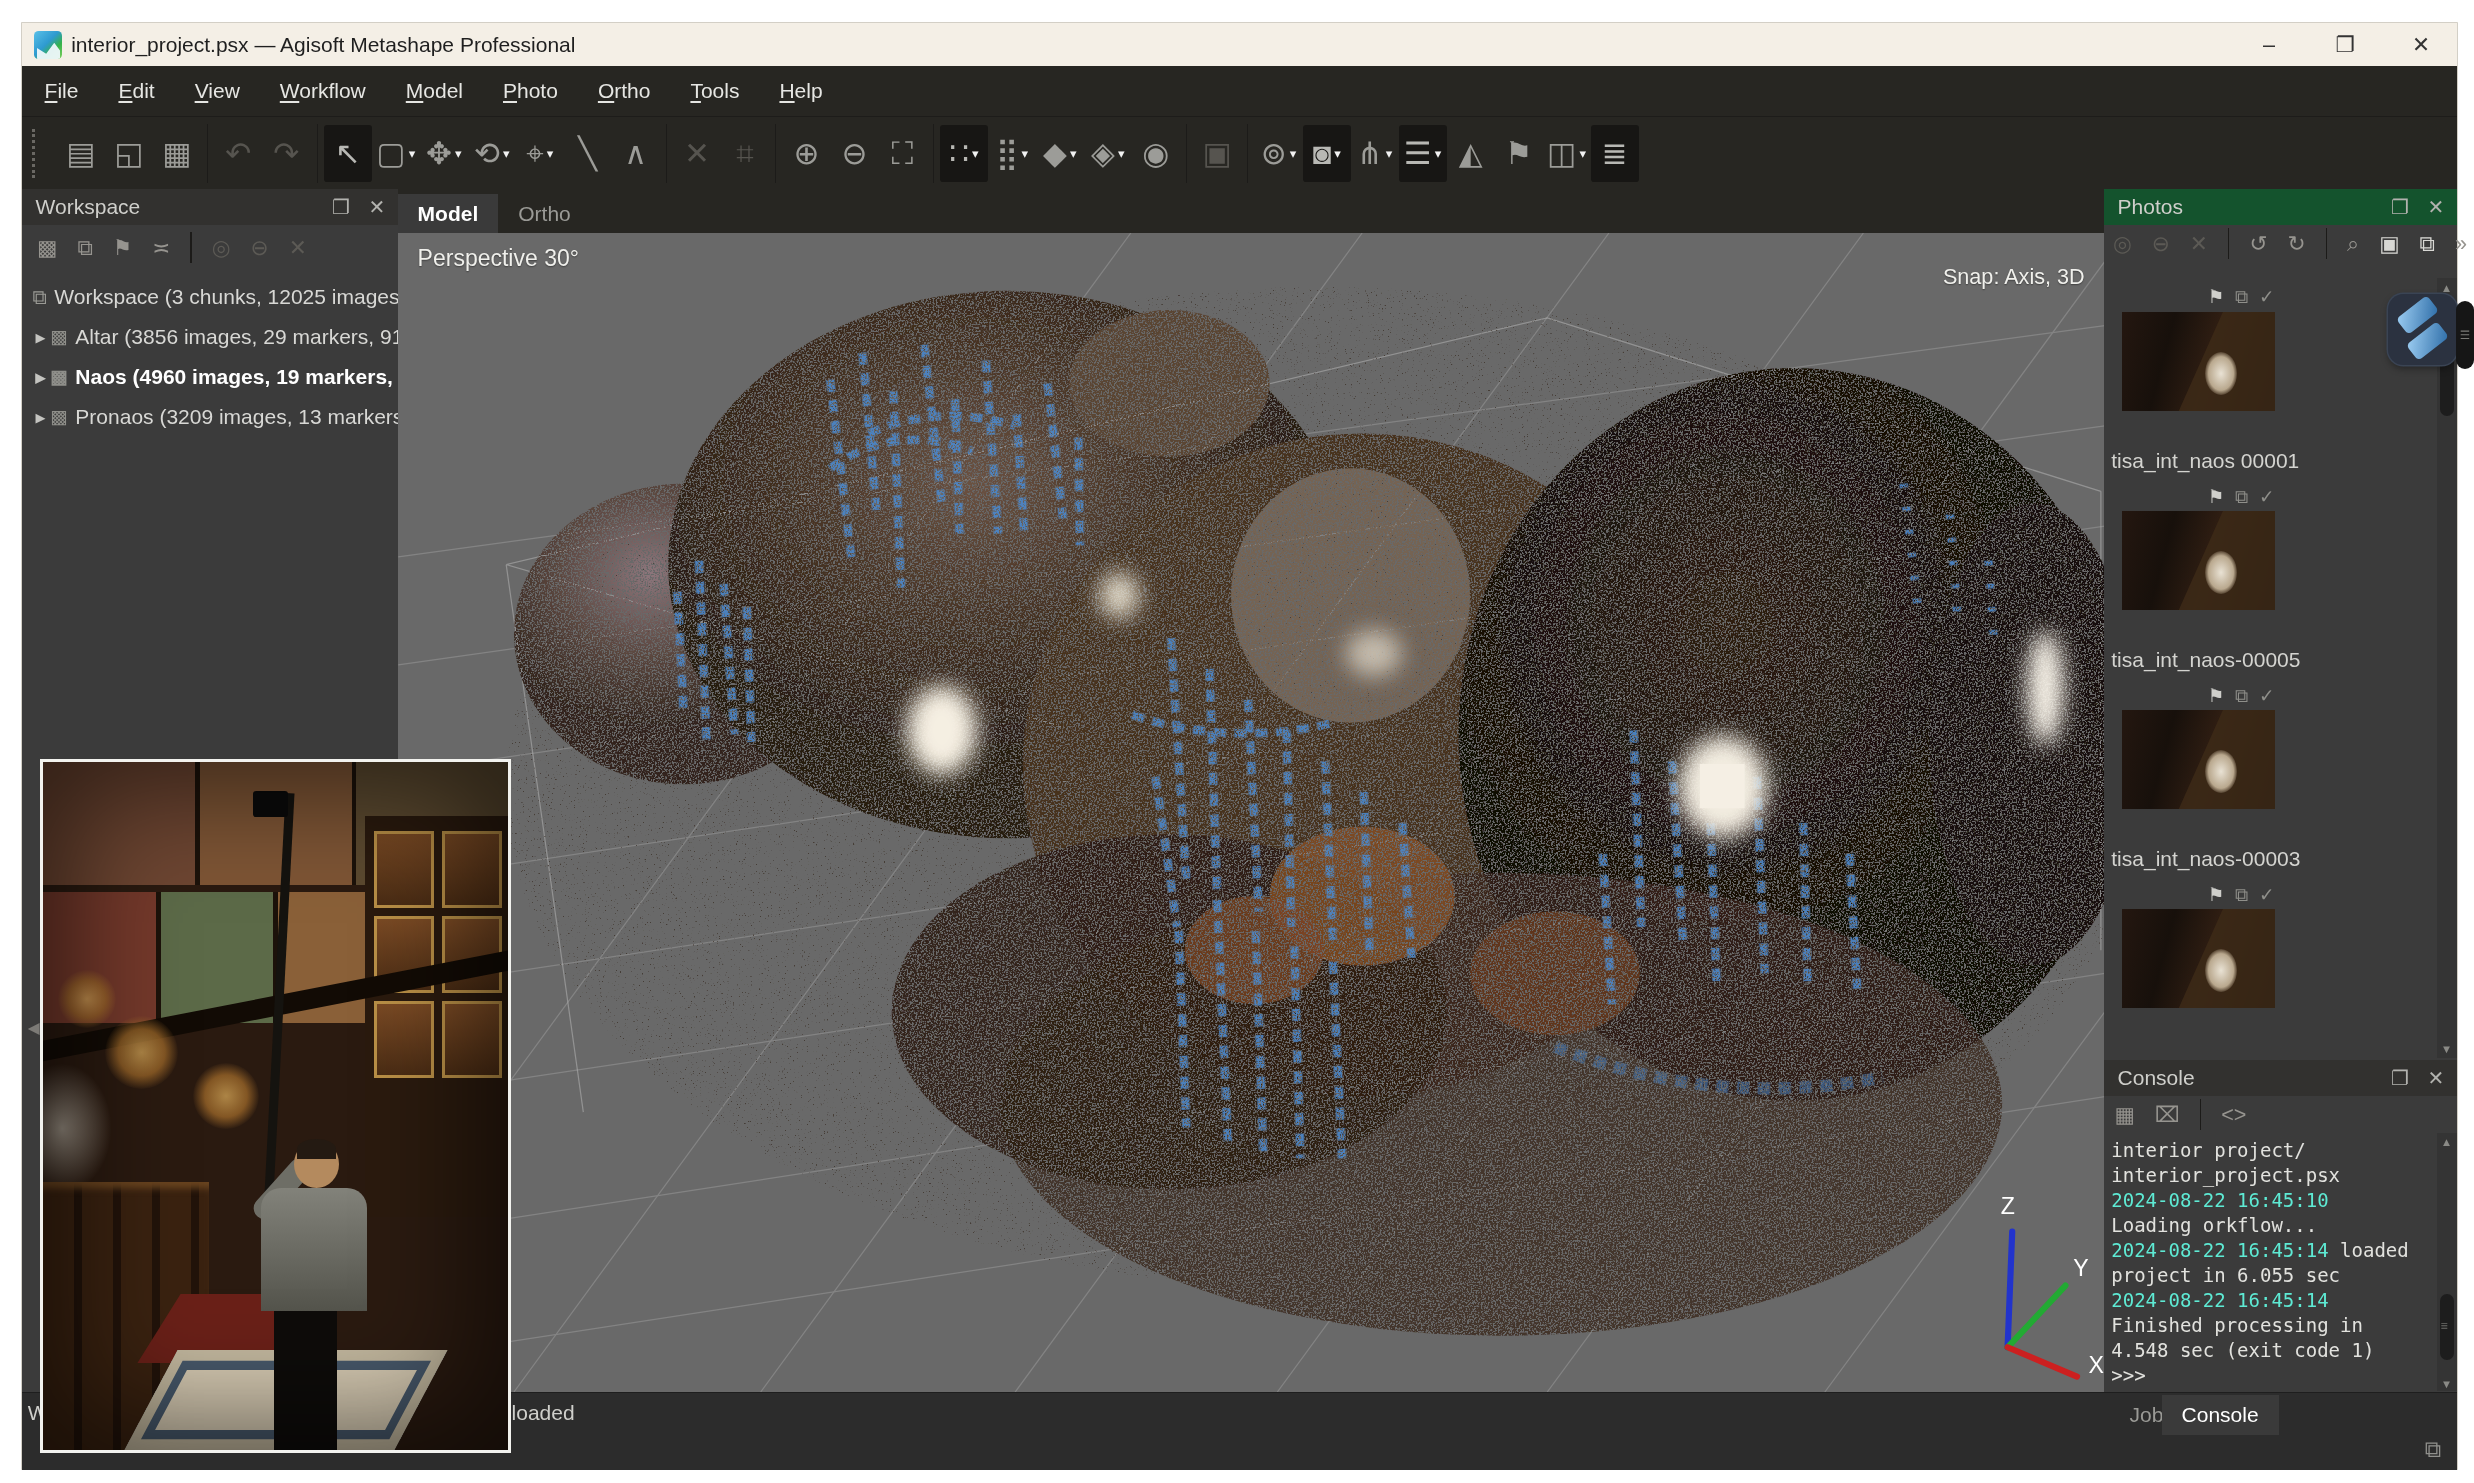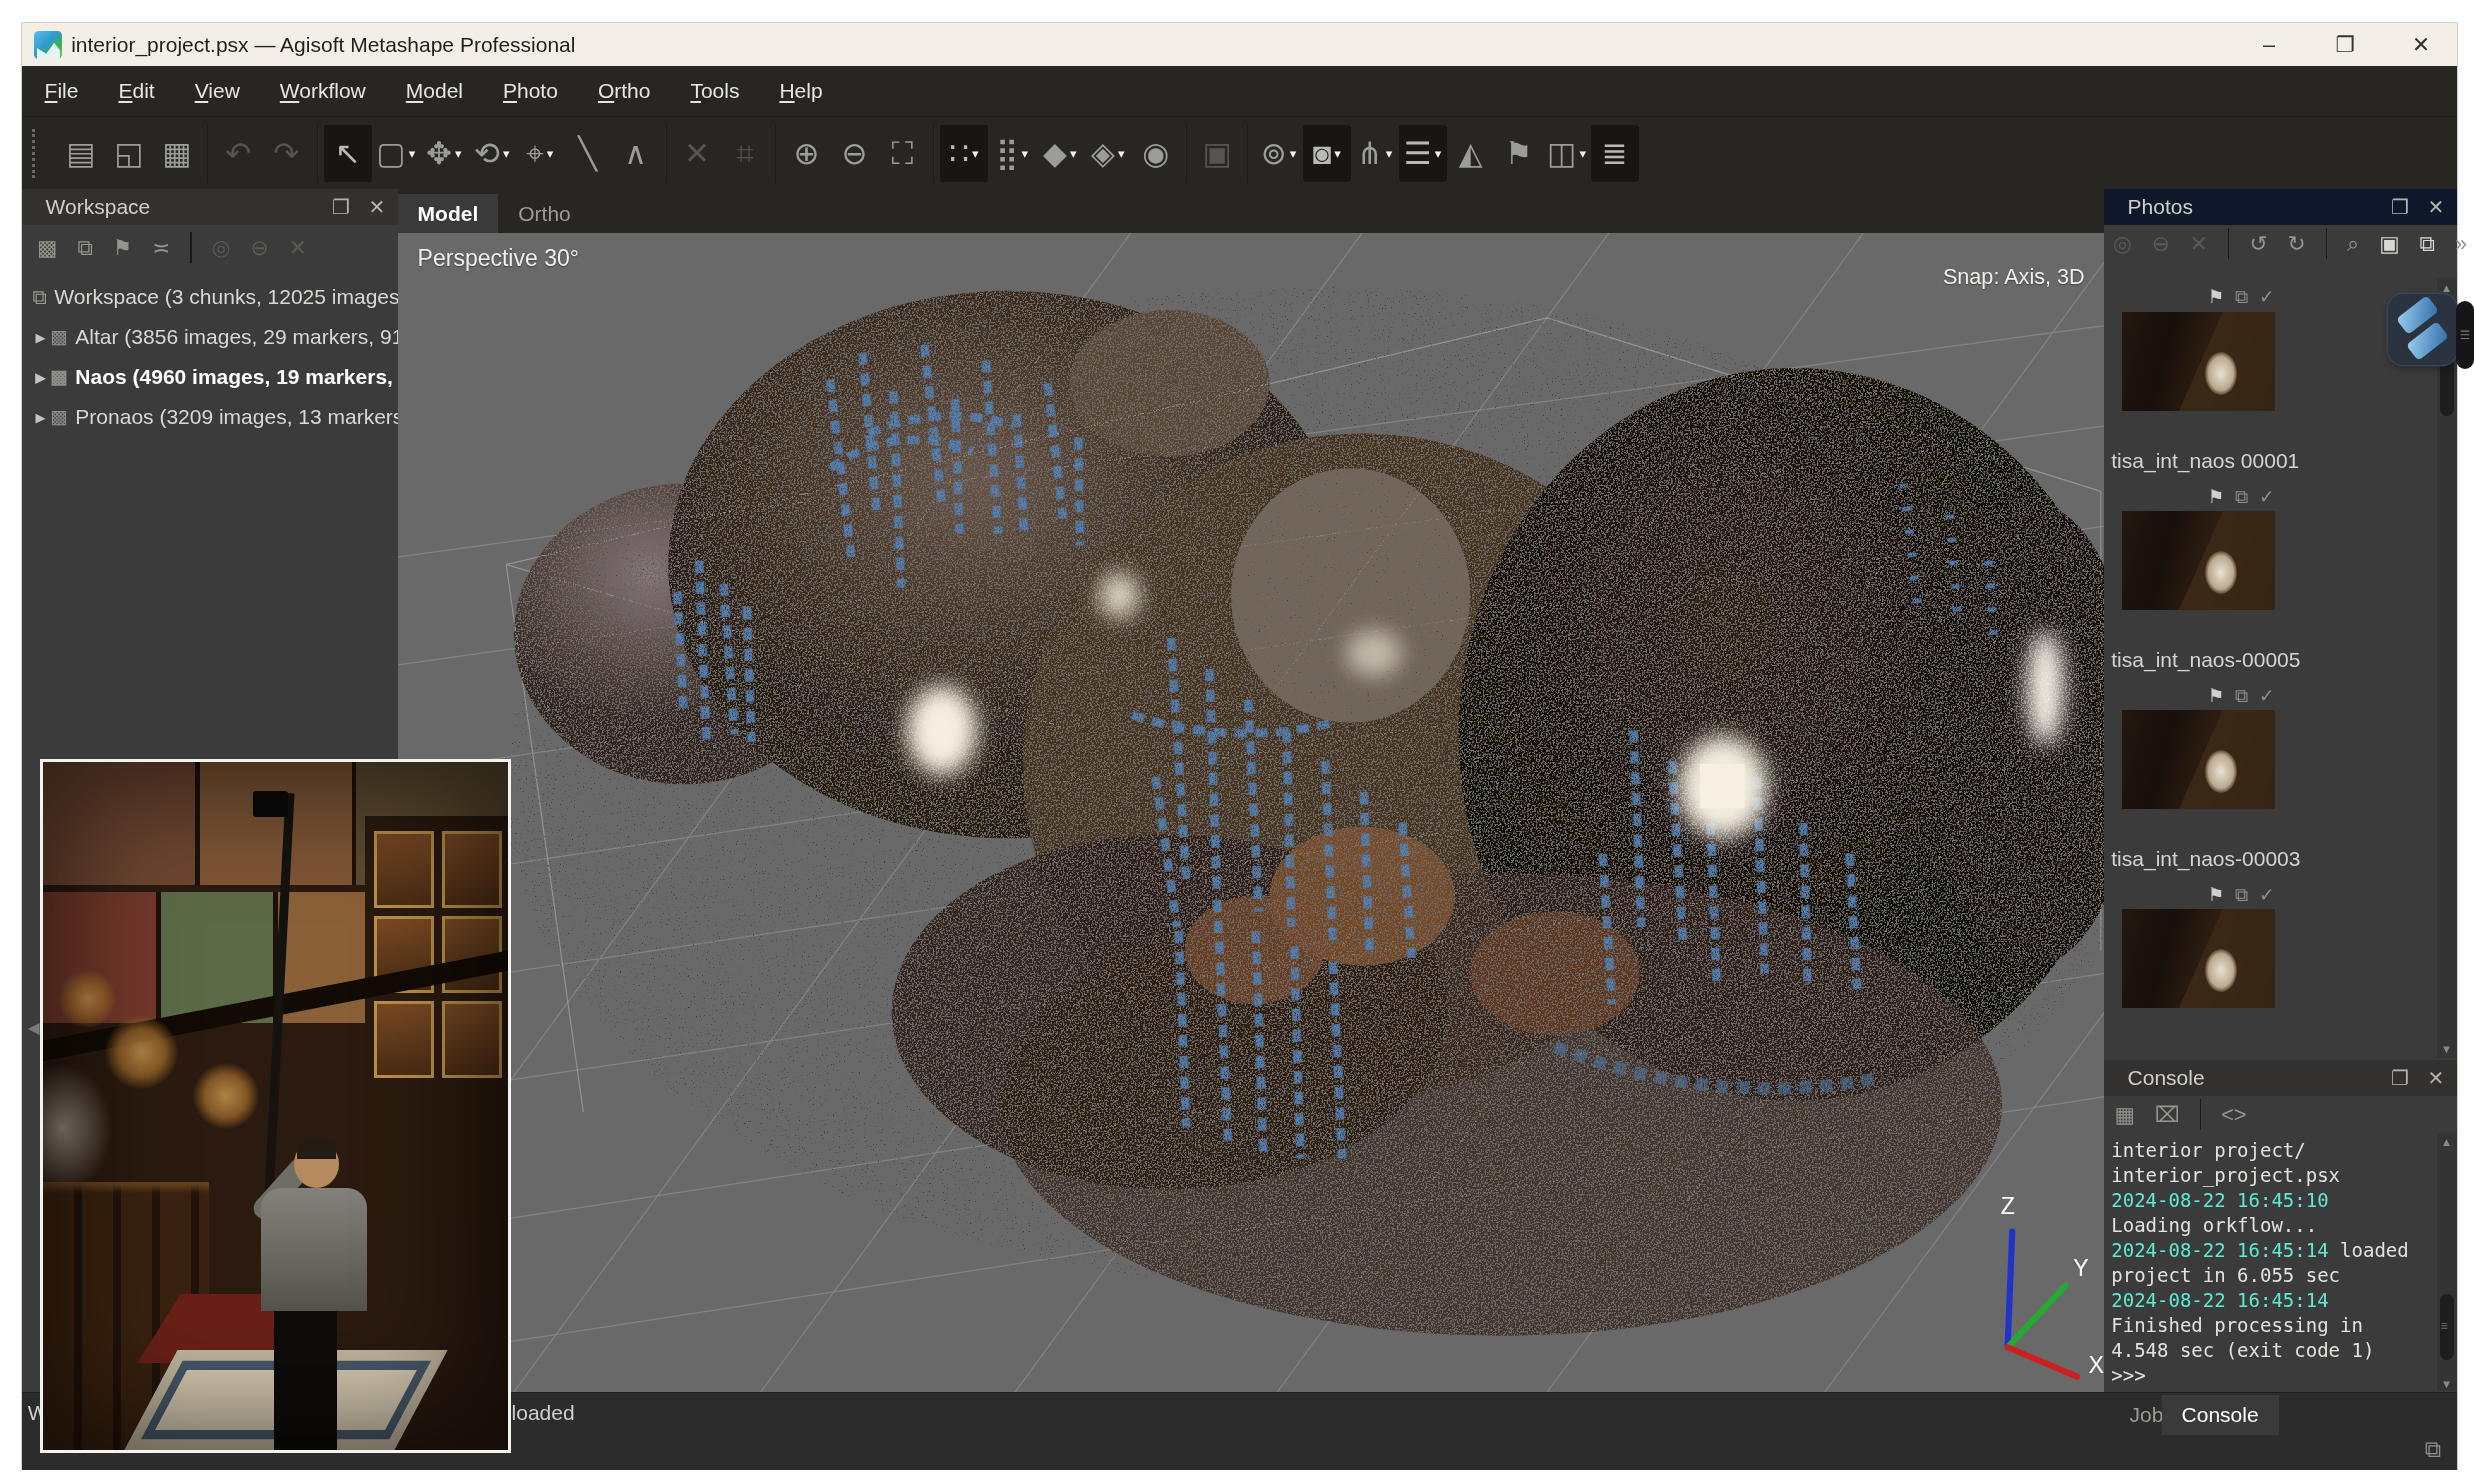--- a/index.html
+++ b/index.html
@@ -28,21 +28,21 @@
   .tb-group{display:flex;align-items:center;height:59px;padding:0 6.2px;}
   .tb-group + .tb-group{border-left:1.5px solid #1c1b19;}
   .tb-btn{position:relative;display:flex;align-items:center;justify-content:center;min-width:48px;height:57px;border-radius:3.1px;color:#9c9c98;}
   .tb-btn .glyph{font-size:31px;line-height:1;}
   .tb-btn.active{background:#171614;color:#b8b8b4;}
   .tb-btn.disabled{color:#56544f;}
   .tb-btn .dd{font-size:13px;color:#f2f2f2;margin-left:3.1px;}
   .tb-handle{width:10.8px;height:49px;margin:0 4.6px;border-left:3.1px dotted #6a6863;}
 
   
-  .panel-head{position:absolute;height:36px;color:#cfcfcb;font-size:21px;display:flex;align-items:center;padding-left:24px;box-sizing:border-box;}
+  .panel-head{position:absolute;height:36px;color:#cfcfcb;font-size:21px;display:flex;align-items:center;padding-left:14px;box-sizing:border-box;}
   .panel-head .ph-icons{position:absolute;right:12.3px;top:0;height:36px;display:flex;align-items:center;gap:18.5px;color:#b2b2ae;font-size:20px;}
   .ptool{display:flex;align-items:center;gap:20px;color:#96948f;font-size:21.6px;}
   .ptool .vsep{width:1.5px;height:31px;background:#1c1b19;}
   .ptool .dim{color:#5c5a55;}
   .ptool .bright{color:#d8d8d4;}
 
   
   .ws-panel{position:absolute;left:0;top:166px;width:376px;height:1203px;background:#3b3b3b;}
   .ws-tools{position:absolute;left:15.4px;top:202px;height:45px;}
   .ws-tree{position:absolute;left:0;top:254px;width:376px;}
@@ -430,21 +430,21 @@
           <text x="2078" y="1272" fill="#ffffff" font-size="30" font-family="Liberation Sans, sans-serif">Z</text>
           <text x="2172" y="1352" fill="#ffffff" font-size="30" font-family="Liberation Sans, sans-serif">Y</text>
           <text x="2192" y="1478" fill="#ffffff" font-size="30" font-family="Liberation Sans, sans-serif">X</text>
         </g>
       </svg>
       <div class="vp-label">Perspective 30°</div>
       <div class="vp-snap">Snap: Axis, 3D</div>
     </div>
 
     <div class="photos-panel">
-      <div class="panel-head" style="left:0;top:0;width:353px;background:#0f172a;">
+      <div class="panel-head" style="left:0;top:0;width:353px;background:#14532d;">
         <span>Photos</span>
         <span class="ph-icons">
           <span>❐</span>
           <span>✕</span>
         </span>
       </div>
       <div class="photos-tools ptool" id="photos-tools">
           <span class="dim">◎</span>
           <span class="dim">⊖</span>
           <span class="dim">✕</span>

